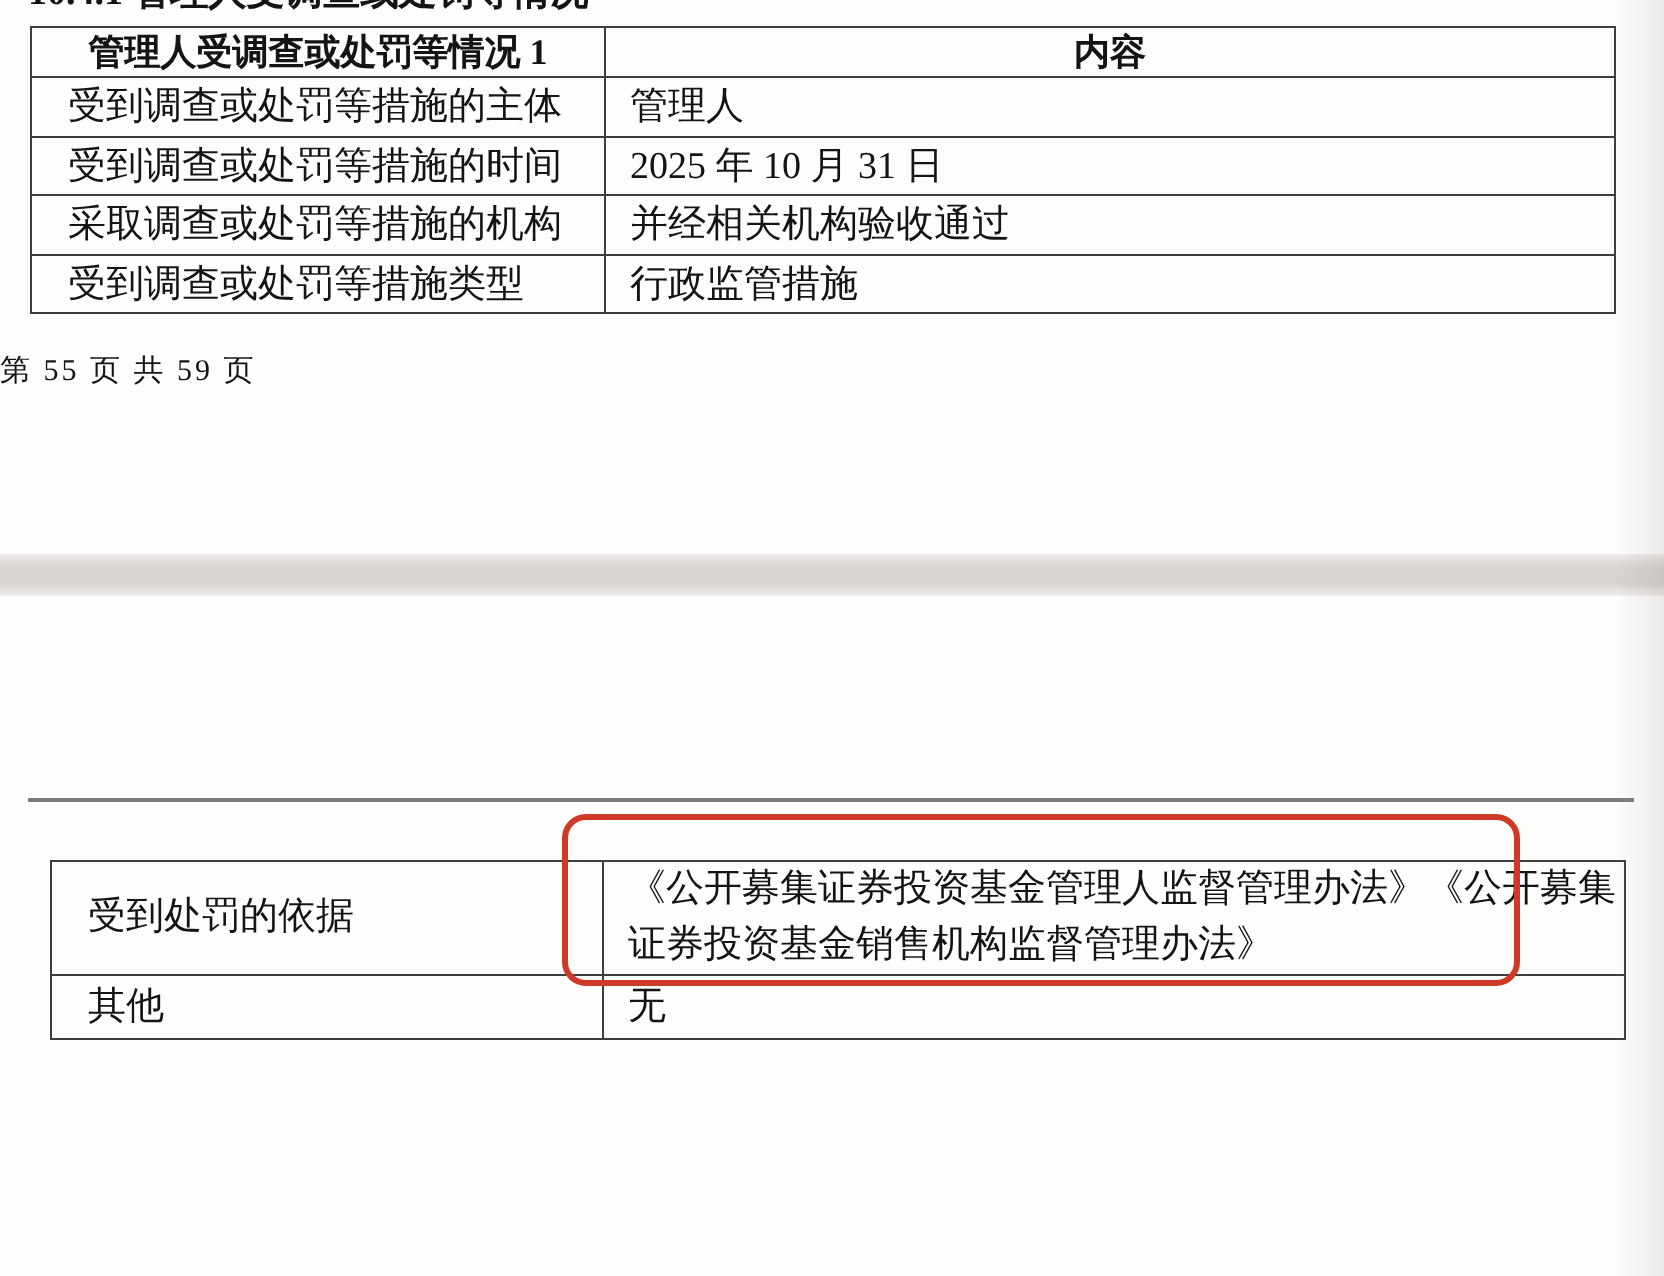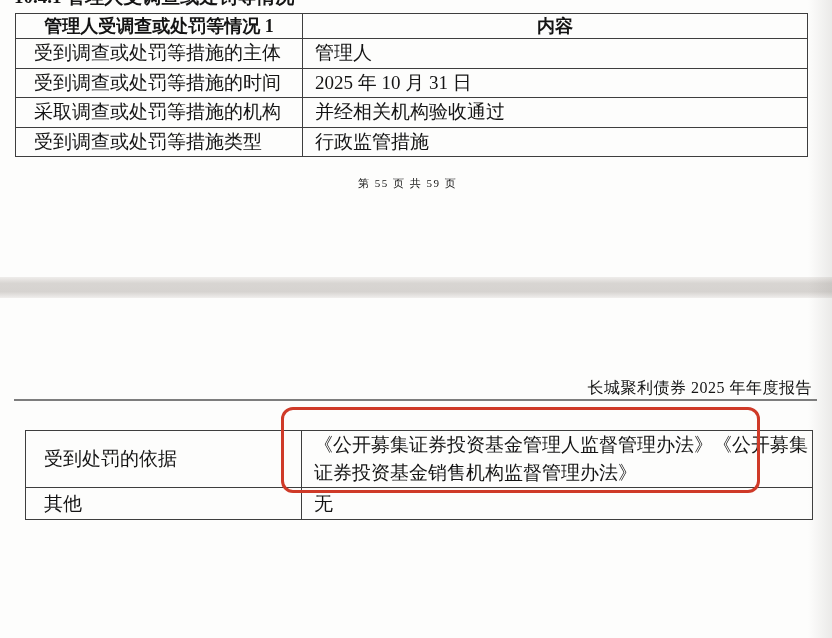--- a/index.html
+++ b/index.html
@@ -34,22 +34,22 @@
   td:last-child, td + td { padding-left:12px; }
   th { padding-left:0 !important; }
 
   #table1 { position:absolute; left:15px; top:13px; width:792px; }
   #table1 .c1 { width:287px; } #table1 .c2 { width:505px; }
   #table1 th { font-weight:bold; text-align:center; height:22px; font-size:18px; }
   #table1 tbody tr { height:29.6px; }
   #table1 td { vertical-align:middle; }
 
   .page-footer {
-    position:absolute; top:176px; left:0; width:815px; text-align:center;
-    font-size:11px; letter-spacing:1.5px;
+    position:absolute; top:176px; left:0; width:815px; text-align:left;
+    font-size:15px; letter-spacing:1.5px;
   }
 
   .p2-header {
     position:absolute; top:80px; left:0; width:812px; text-align:right;
     font-size:16px; letter-spacing:0.5px;
   }
   .p2-rule { position:absolute; top:101px; left:14px; width:803px; height:2px; background:#7d7d7d; }
 
   #table2 { position:absolute; left:25px; top:132px; width:787px; }
   #table2 .c1 { width:276px; } #table2 .c2 { width:511px; }
@@ -109,21 +109,20 @@
         </tbody>
     </table>
 
     <div class="page-footer">第 55 页 共 59 页</div>
   </div>
 
   <div class="page-gap"></div>
 
   <div class="page page2">
 
-    <div class="p2-header">长城聚利债券 2025 年年度报告</div>
     <div class="p2-rule"></div>
 
     <table id="table2">
       <colgroup>
           <col class="c1">
           <col class="c2">
         </colgroup>
       <tbody>
           <tr>
             <td>受到处罚的依据</td>

